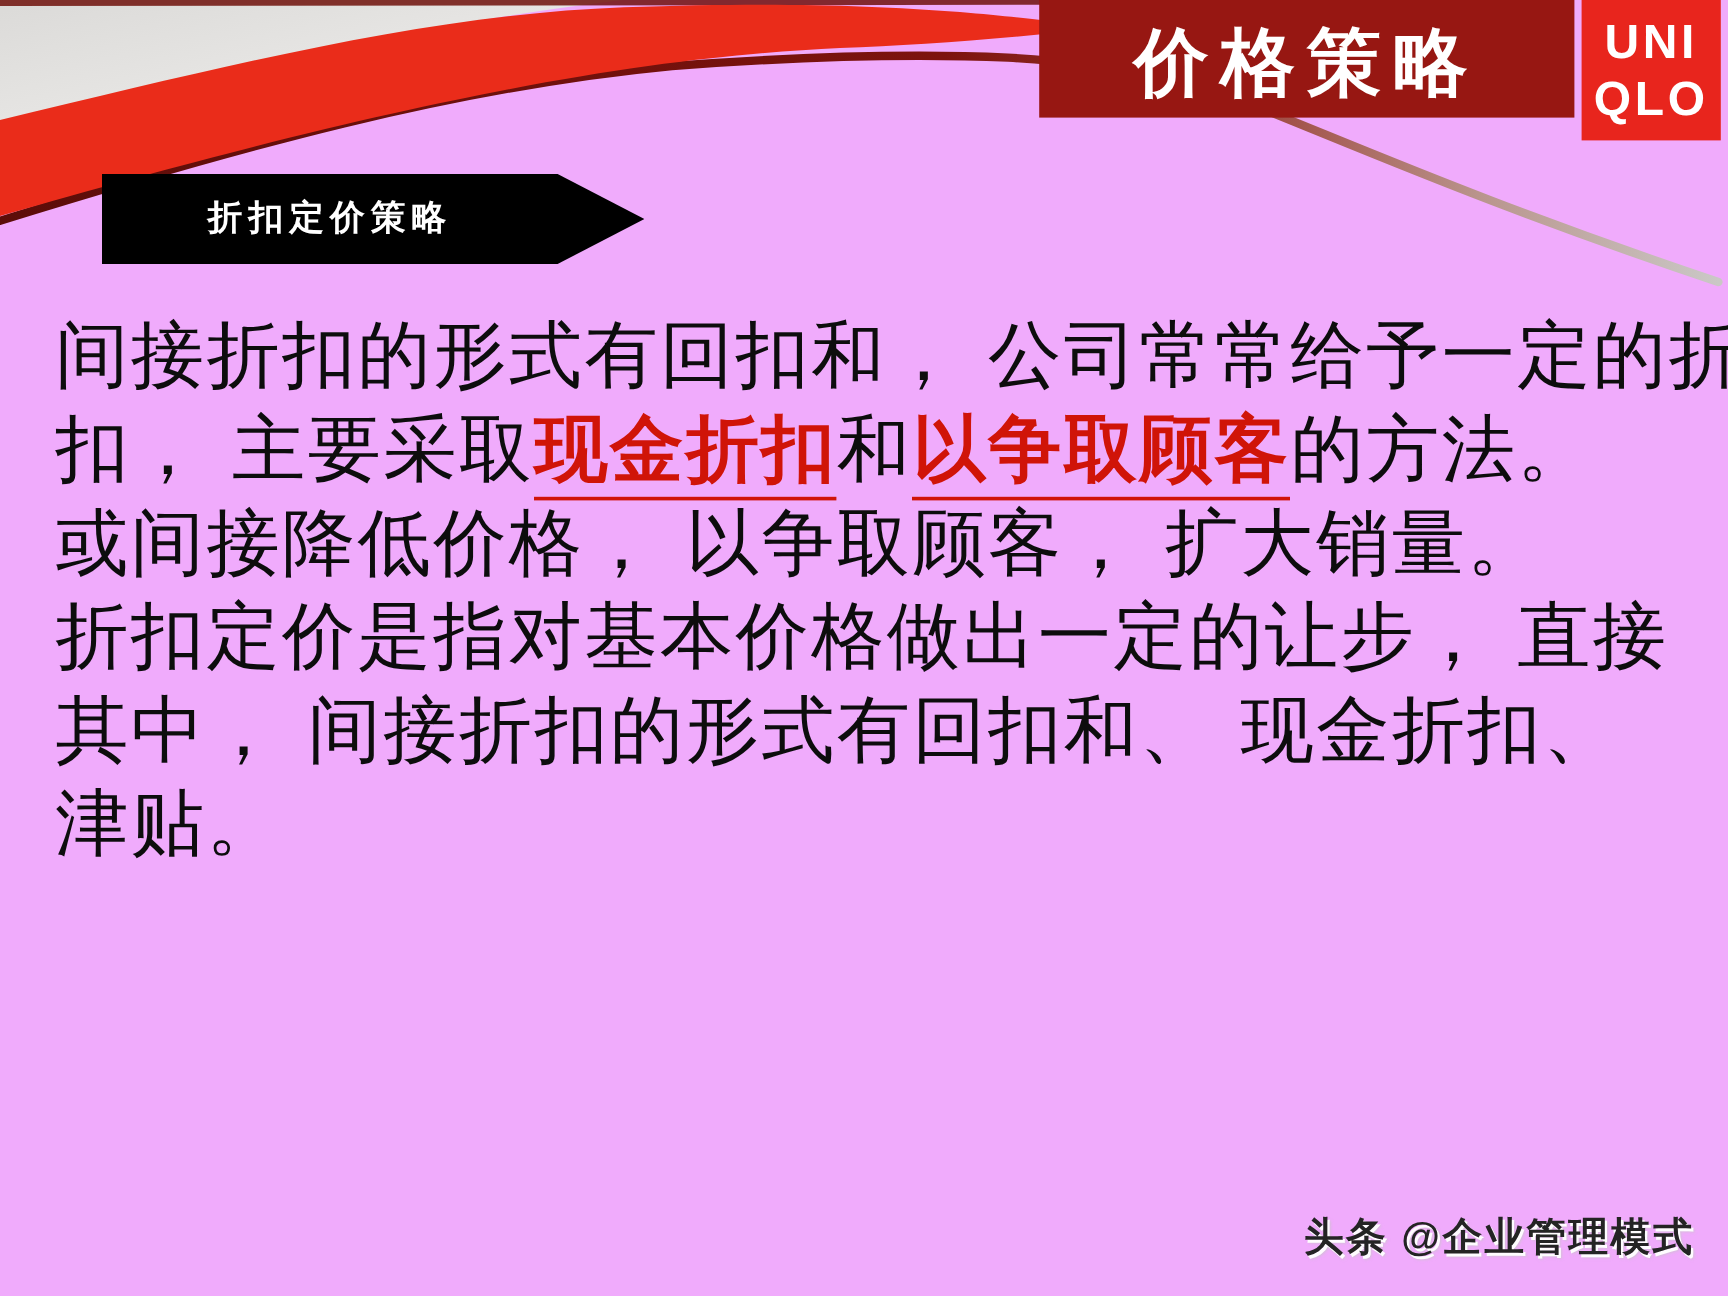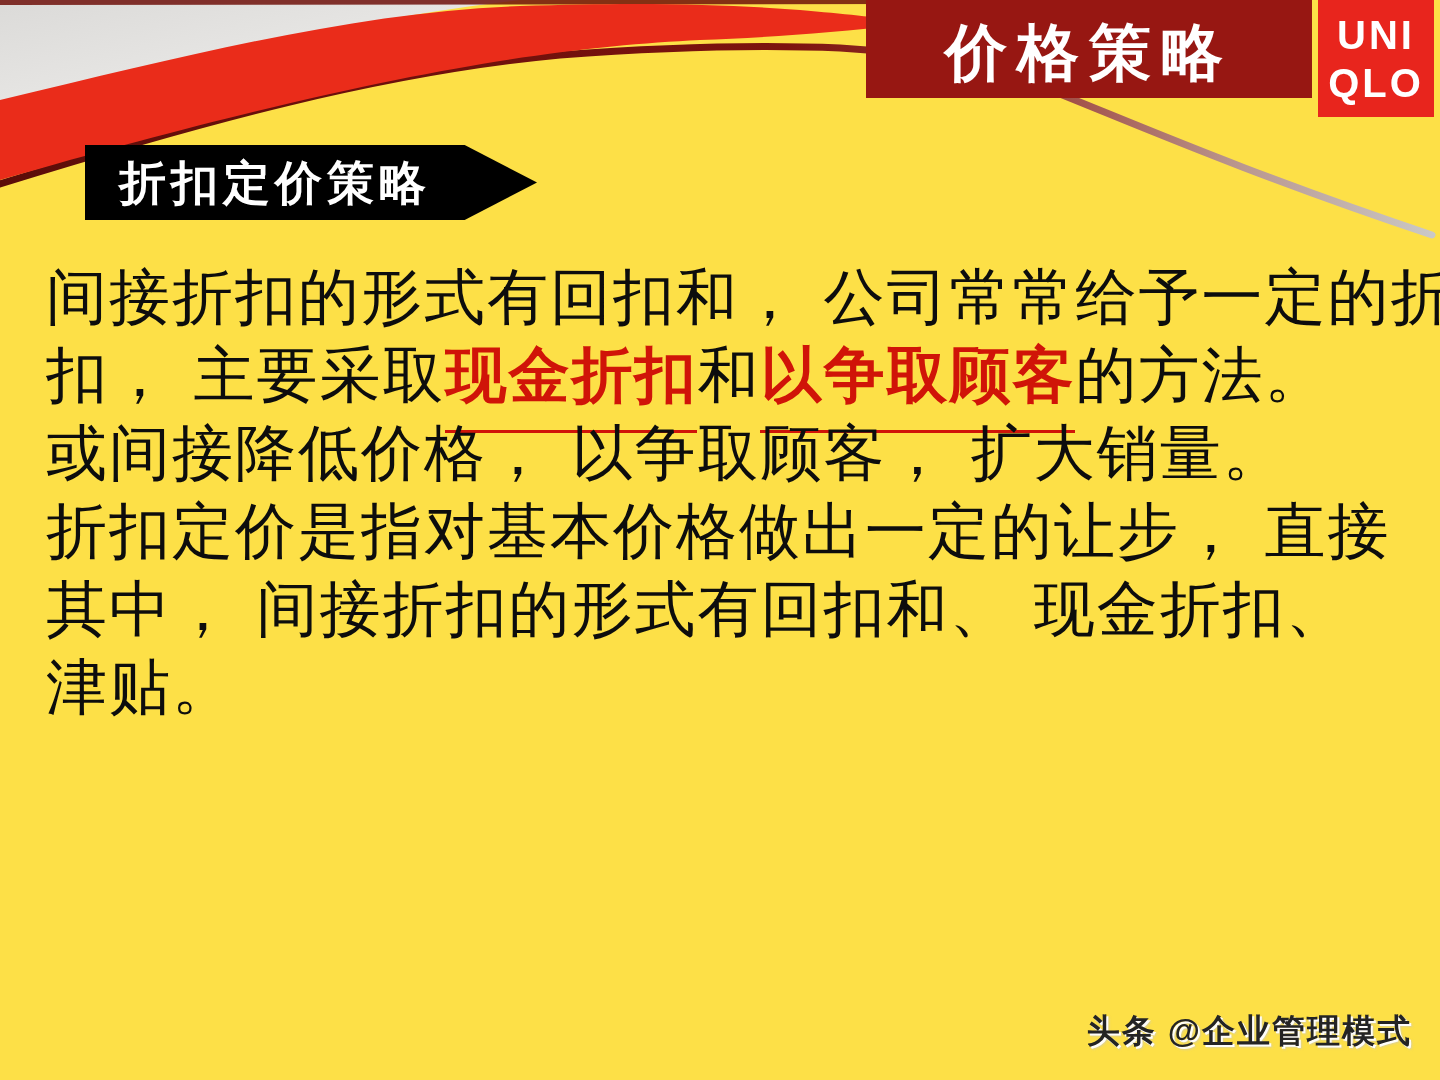--- a/index.html
+++ b/index.html
@@ -9,21 +9,21 @@
     --swoosh-dark:#6e100b;
     --highlight-red:#d01408;
     --text-black:#0d0d0d;
     --gray-corner:#dddcda;
   }
   *{margin:0;padding:0;box-sizing:border-box;}
   html,body{background:#555;}
   .slide{
     position:relative;
     width:1440px;height:1080px;
-    background:#fde047;
+    background:#f0abfc;
     overflow:hidden;
     margin:0 auto;
     font-family:"Liberation Sans","DejaVu Sans",sans-serif;
   }
   .decor{
     position:absolute;left:0;top:0;width:1440px;height:320px;
     display:block;pointer-events:none;
   }
   .title-banner{
     position:absolute;left:866px;top:0;width:446px;height:98px;
@@ -45,36 +45,36 @@
     line-height:46px;font-family:"Liberation Sans","DejaVu Sans",sans-serif;
   }
   .section-arrow{
     position:absolute;left:85px;top:145px;width:452px;height:75px;
     background:#000000;
     clip-path:polygon(0 0,84% 0,100% 50%,84% 100%,0 100%);
     display:flex;align-items:center;justify-content:center;
     padding-right:72px;
   }
   .section-arrow span{
-    color:#ffffff;font-size:47px;font-weight:bold;letter-spacing:5px;
+    color:#ffffff;font-size:29px;font-weight:bold;letter-spacing:5px;
     white-space:nowrap;line-height:1;
   }
   .body-text{
     position:absolute;left:46px;top:258px;width:1372px;
     font-family:"DejaVu Serif","Liberation Serif",serif;
     color:var(--text-black);
     font-size:61px;line-height:78px;letter-spacing:2px;
   }
   .bline{white-space:pre;}
   .bline .seg{color:var(--text-black);}
   .bline .hl{
     color:var(--highlight-red);
     font-weight:bold;
     border-bottom:3px solid var(--highlight-red);
-    padding-bottom:20px;
+    padding-bottom:4px;
   }
   .watermark{
     position:absolute;right:28px;bottom:26px;
     font-size:33px;font-weight:bold;letter-spacing:2px;
     color:#242424;
     text-shadow:2px 2px 0 rgba(255,255,255,0.95),3px 3px 2px rgba(200,200,200,0.6);
     white-space:nowrap;
   }
 </style>
 </head>

